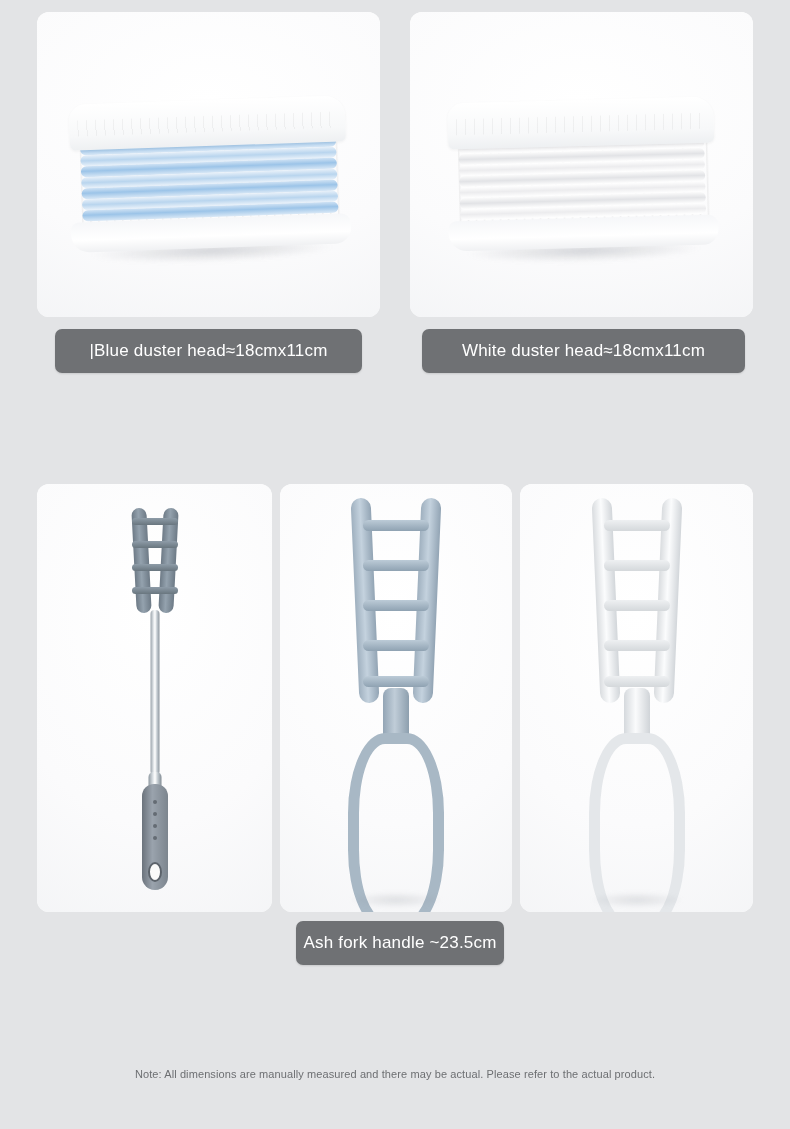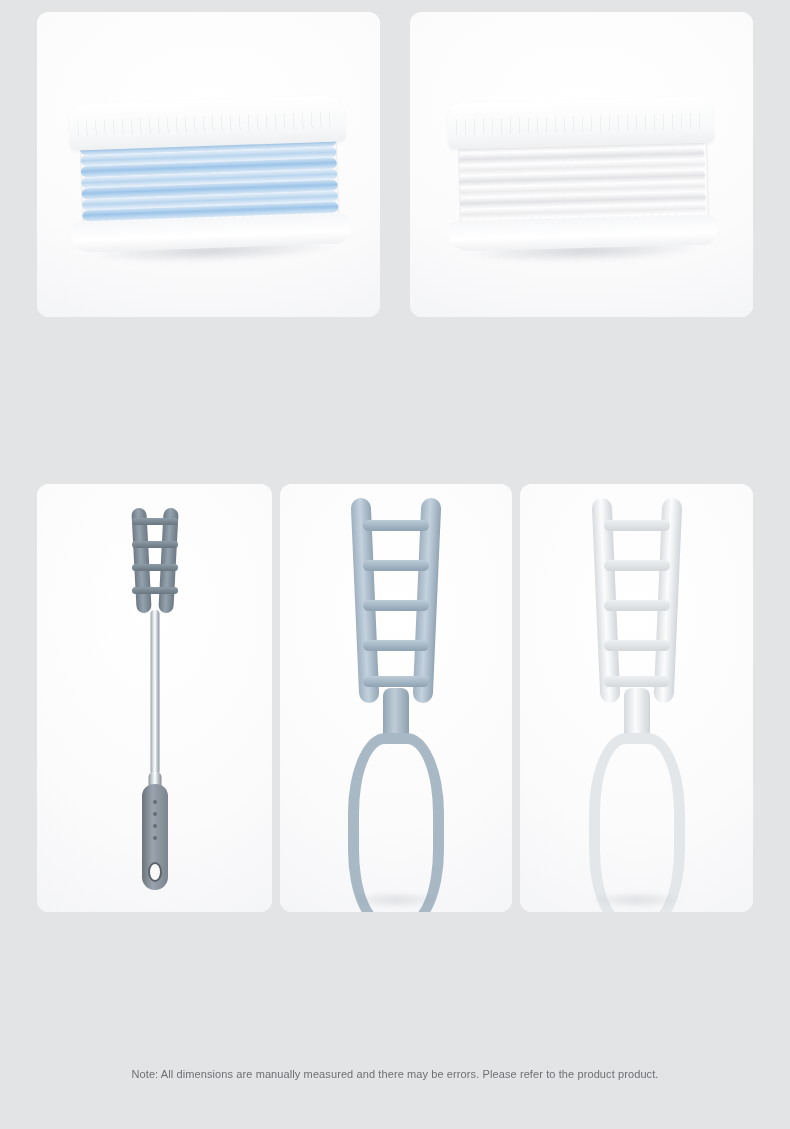--- a/index.html
+++ b/index.html
@@ -276,21 +276,23 @@
         <div class="layer alt" style="top:59px"></div>
         <div class="layer" style="top:70px"></div>
         <div class="layer alt" style="top:81px"></div>
         <div class="layer" style="top:92px"></div>
       </div>
       <div class="skirt"></div>
       <div class="cover"></div>
     </div>
   </div>
 
-
+  <div class="caption" id="cap-blue-head">|Blue duster head≈18cmx11cm</div>
+
+  <div class="caption" id="cap-white-head">White duster head≈18cmx11cm</div>
 
   <div class="card" id="card-rod">
     <div class="stage"></div>
     <div class="rod-wrap">
       <div class="rod-head">
         <div class="prong l"></div>
         <div class="prong r"></div>
         <div class="rung" style="top:10px"></div>
         <div class="rung" style="top:33px"></div>
         <div class="rung" style="top:56px"></div>
@@ -333,17 +335,18 @@
       <div class="rung" style="top:102px"></div>
       <div class="rung" style="top:142px"></div>
       <div class="rung" style="top:178px"></div>
       <div class="neck"></div>
       <div class="loop"></div>
       <div class="shadow"></div>
     </div>
   </div>
 
 
-
-
-  <div id="footer-note">Note: All dimensions are manually measured and there may be errors. Please refer to the product product.</div>
+  <div class="caption" id="cap-ash-fork">Ash fork handle ~23.5cm</div>
+
+
+  <div id="footer-note">Note: All dimensions are manually measured and there may be actual. Please refer to the actual product.</div>
 
 </div>
 
 </body></html>

